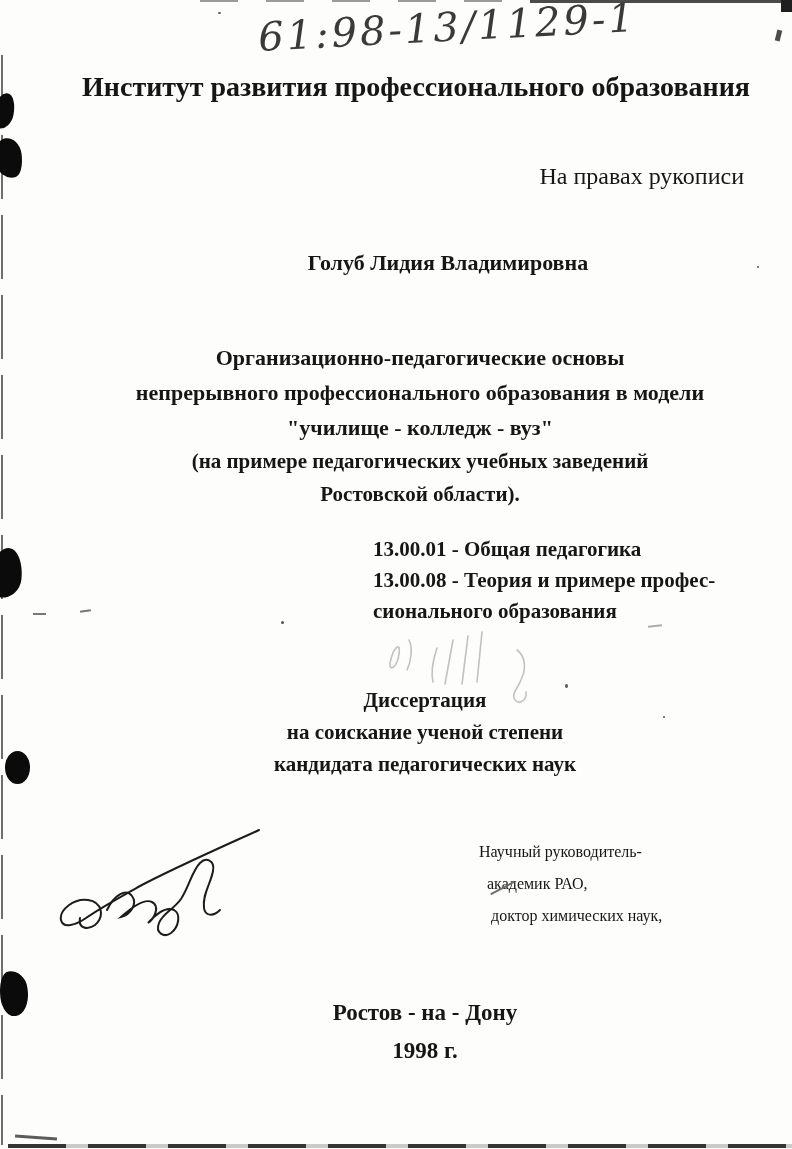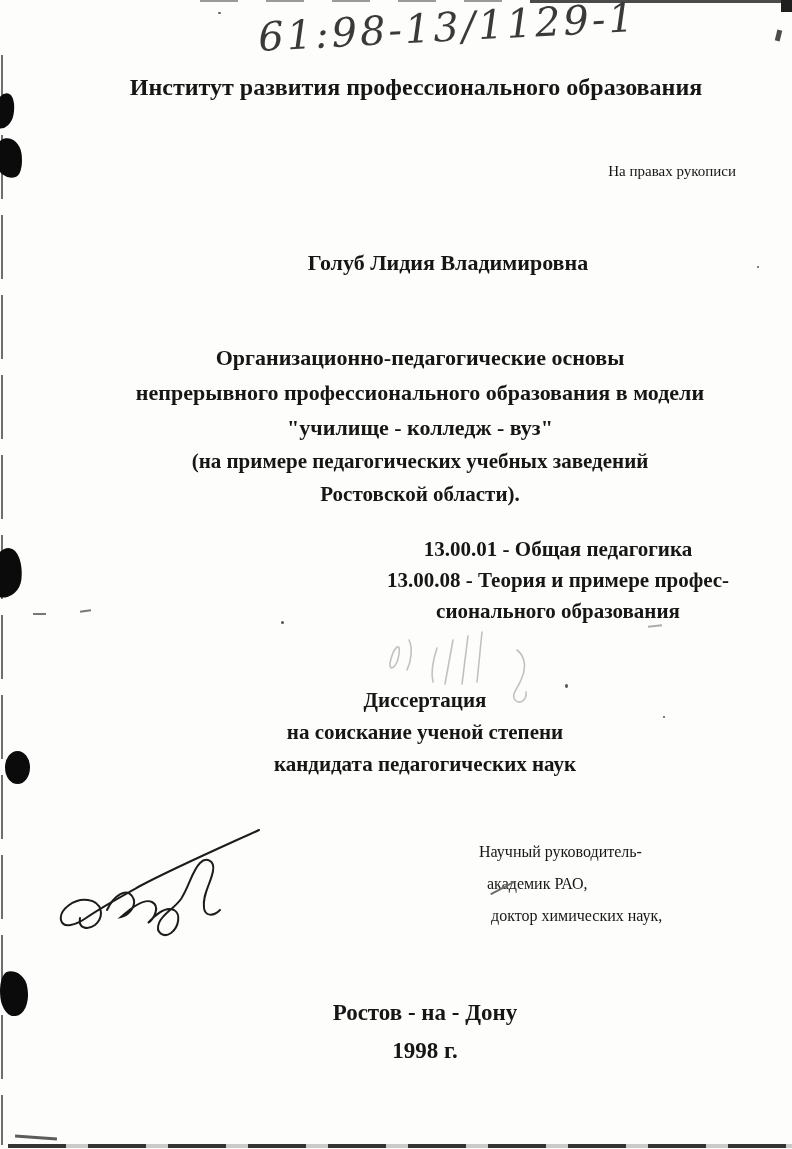--- a/index.html
+++ b/index.html
@@ -21,43 +21,43 @@
     font-style:italic; font-weight:400;
     font-size:40px; letter-spacing:3px;
     color:#3a3a3a;
     transform:rotate(-3deg);
     white-space:nowrap;
   }
 
   .institutions {
     top:70px; left:40px; width:752px;
     text-align:center; font-weight:bold;
-    font-size:24px; line-height:34px;
+    font-size:28px; line-height:34px;
   }
   .note {
-    top:163px; left:0; width:736px;
-    text-align:right; font-size:15px;
+    top:163px; left:8px; width:736px;
+    text-align:right; font-size:24px;
   }
   .author {
     top:250px; left:76px; width:744px;
     text-align:center; font-weight:bold; font-size:22px;
   }
   .title {
     top:340px; left:36px; width:768px;
     text-align:center; font-weight:bold;
     font-size:22px; line-height:35px;
   }
   .subtitle {
     top:445px; left:36px; width:768px;
     text-align:center; font-weight:bold;
     font-size:21px; line-height:33px;
   }
   .specialties {
     top:534px; left:373px; width:370px;
-    text-align:center; font-weight:bold;
+    text-align:left; font-weight:bold;
     font-size:21px; line-height:31px;font-family:Liberation Serif, serif;
   }
   .thesis {
     top:684px; left:53px; width:744px;
     text-align:center; font-weight:bold;
     font-size:21px; line-height:32px;
   }
   .supervisor {
     top:836px; left:477px;
     font-size:16px; line-height:32px;

